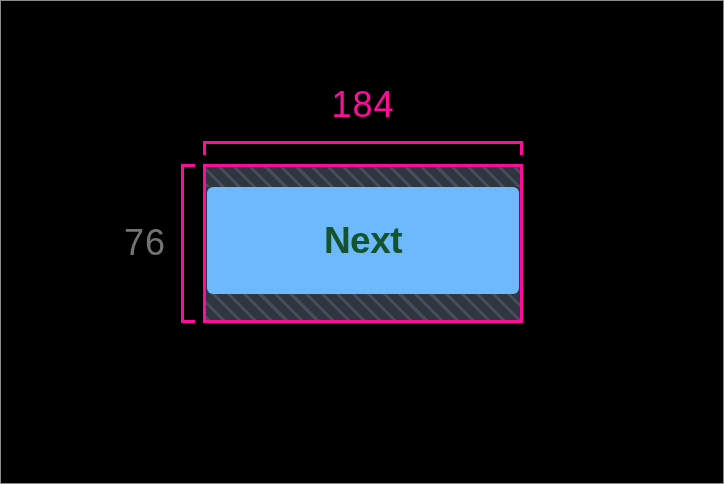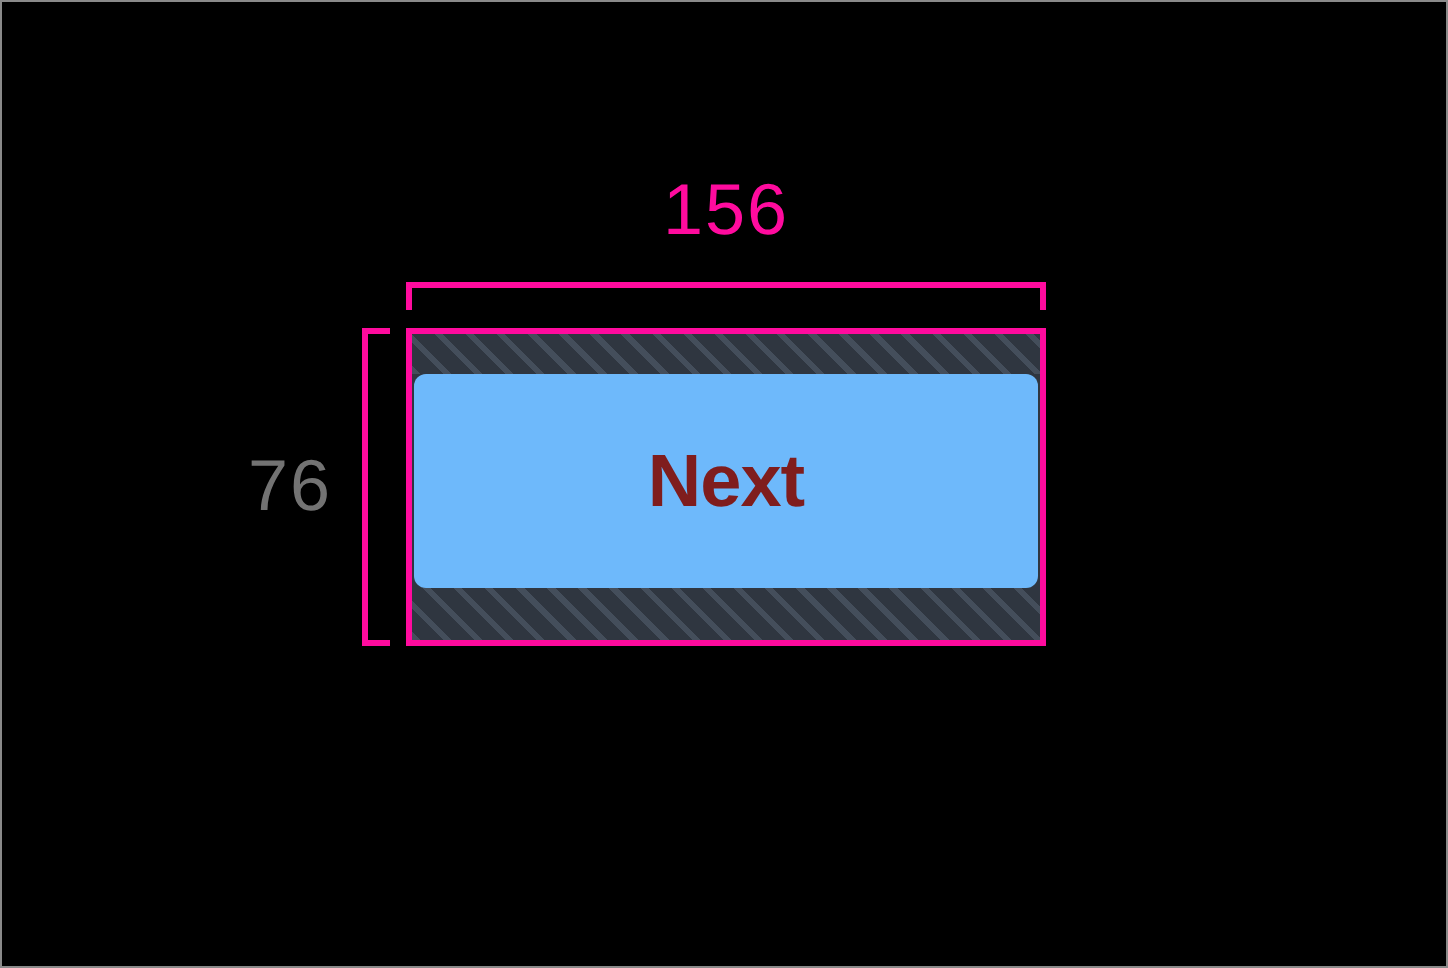--- a/index.html
+++ b/index.html
@@ -68,21 +68,21 @@
     flex: 1 1 auto;
     margin: 0 1px;
     background: #6eb9fb;
     border-radius: 6px;
     display: flex;
     align-items: center;
     justify-content: center;
     overflow: hidden;
   }
   .blue-button-label {
-    color: #7f1d1d;
+    color: #14532d;
     font-family: "Liberation Sans", sans-serif;
     font-size: 37px;
     font-weight: bold;
     letter-spacing: -0.5px;
     line-height: 1;
     user-select: none;
   }
 
   
   .dim-h-bracket {
@@ -136,21 +136,21 @@
     line-height: 1;
     letter-spacing: 1px;
     user-select: none;
   }
 </style>
 </head>
 <body>
 
 <div id="canvas">
 
-  <div class="dim-h-label">156</div>
+  <div class="dim-h-label">184</div>
 
   <div class="dim-h-bracket"></div>
 
   <div class="dim-v-label">76</div>
 
   <div class="dim-v-bracket"></div>
 
   <div class="measure-frame">
 
     <div class="widget-inner">

